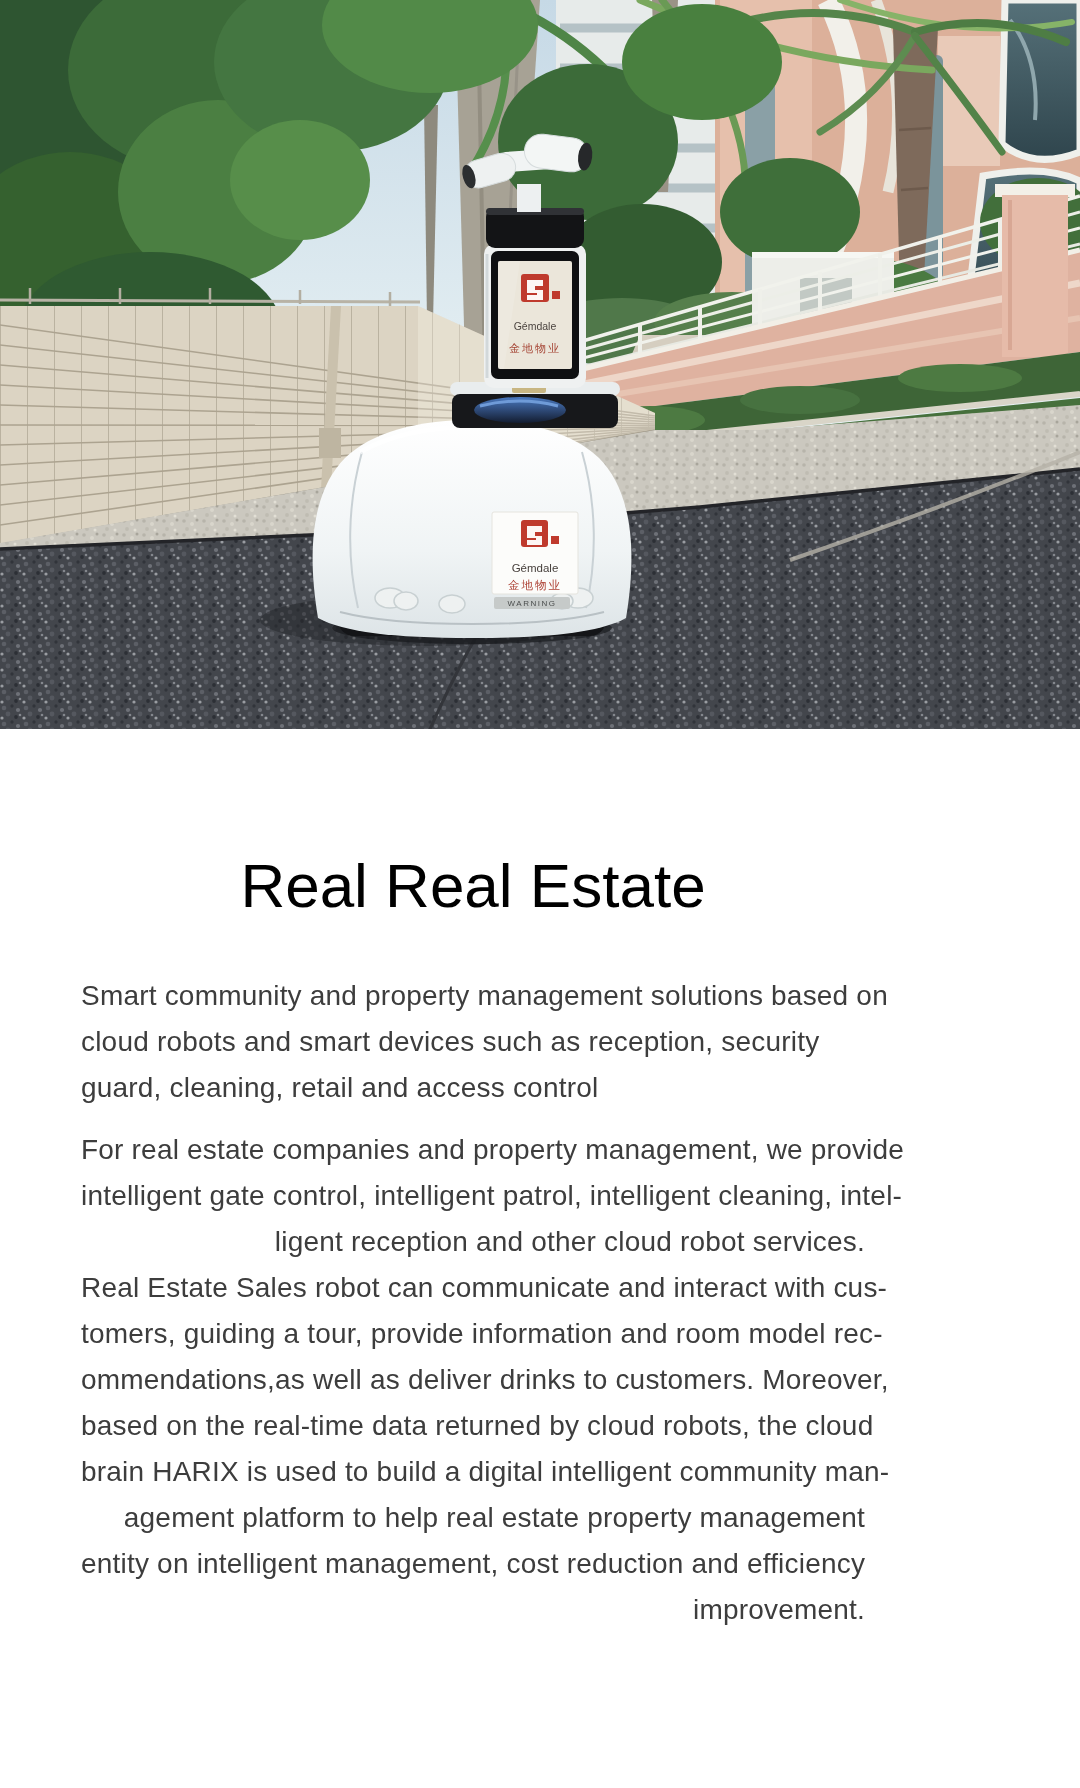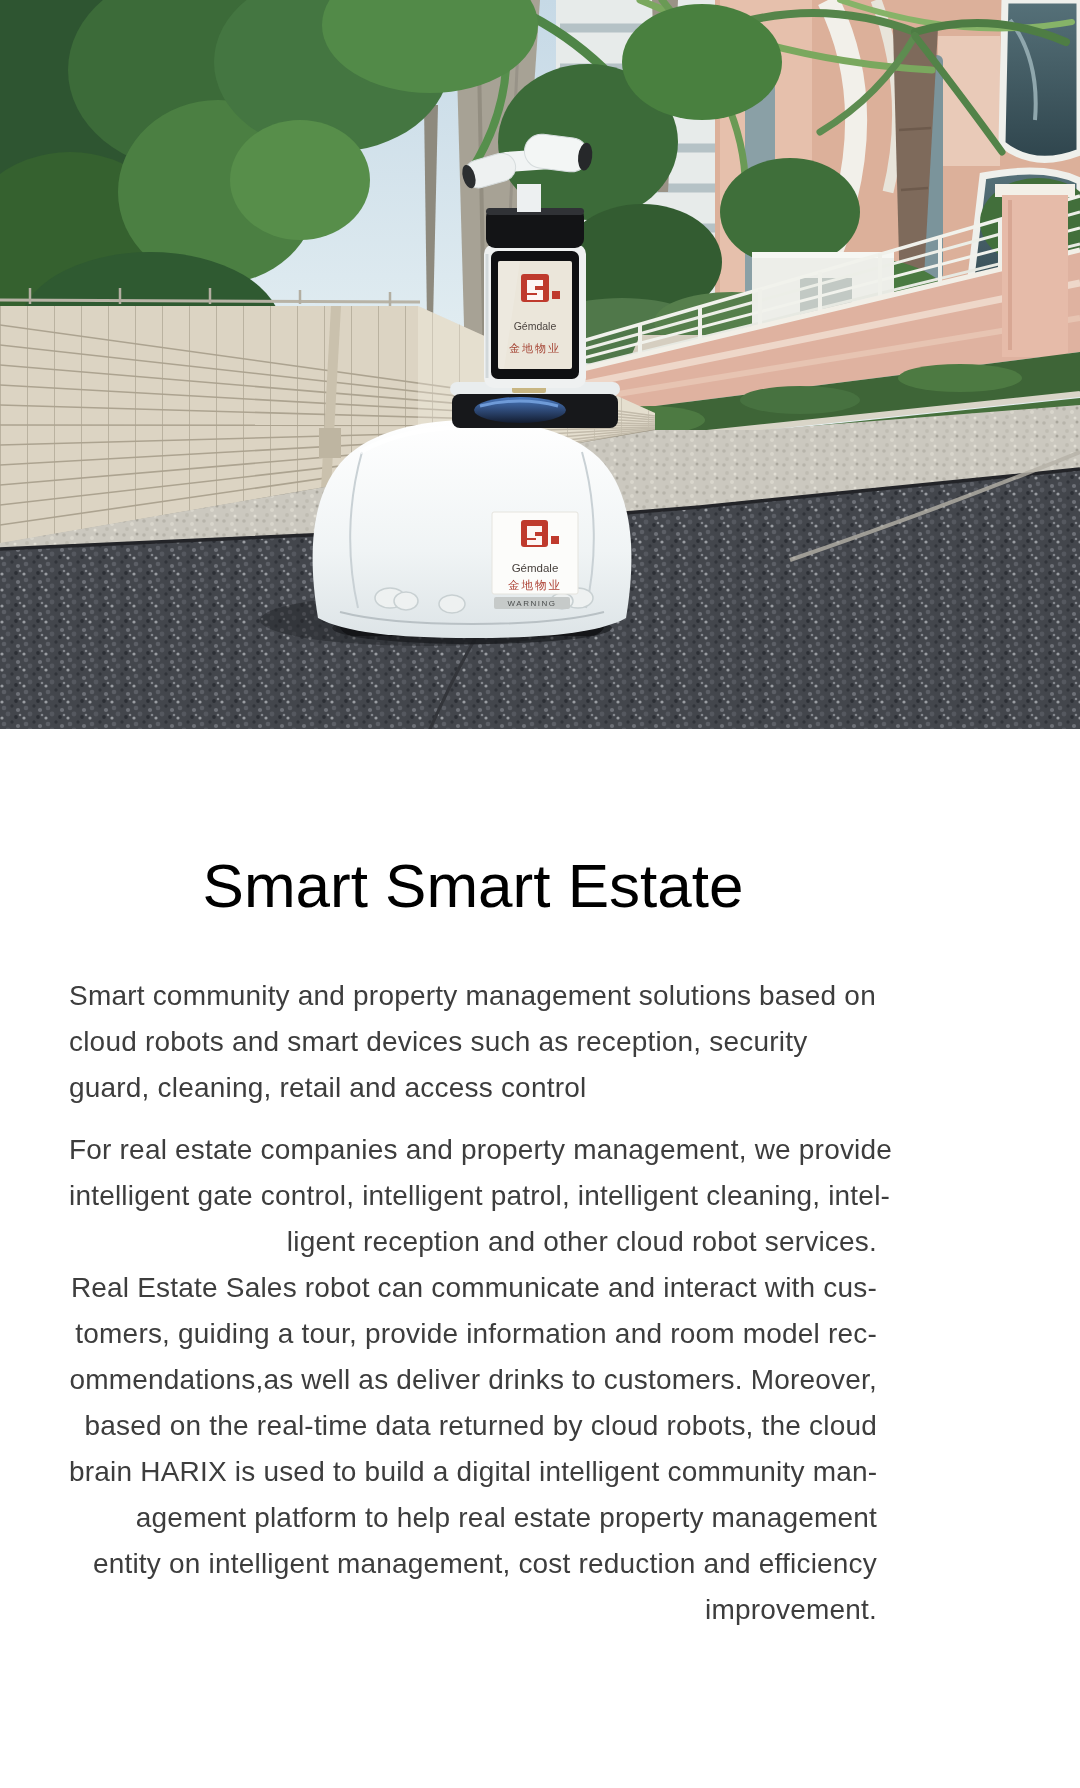--- a/index.html
+++ b/index.html
@@ -2,21 +2,21 @@
 <html><head>
 <meta charset="utf-8">
 <style>
   html,body{margin:0;padding:0;background:#fff;}
   .page{width:1080px;height:1788px;overflow:hidden;background:#ffffff;position:relative;
         font-family:"Liberation Sans","DejaVu Sans",sans-serif;}
   figure.hero{margin:0;width:1080px;height:729px;overflow:hidden;display:block;}
   .content{width:816px;margin:0 0 0 65px;}
   h1.title{margin:124px 0 0 0;font-size:62px;line-height:66px;font-weight:400;
            color:#000000;text-align:center;letter-spacing:0;}
-  p.para{margin:4px;color:#3d3d3d;font-size:28px;line-height:46px;white-space:pre;
+  p.para{margin:16px;color:#3d3d3d;font-size:28px;line-height:46px;white-space:pre;
          letter-spacing:0.2px;}
   p.intro{margin-top:54px;}
   p.bodytext{margin-top:16px;text-align:right;}
   svg text{font-family:"Liberation Sans","DejaVu Sans",sans-serif;}
 </style>
 </head>
 <body>
 
 <div class="page">
 
@@ -275,21 +275,21 @@
           <g transform="rotate(7 556 156)">
             <rect x="524" y="136" width="64" height="34" rx="17" fill="#f3f6f5" stroke="#d6dcdd"></rect>
             <ellipse cx="585" cy="153" rx="7" ry="14" fill="#26282a"></ellipse>
           </g>
         </g>
       </g>
     </svg>
   </figure>
 
   <main class="content">
-    <h1 class="title">Smart Smart Estate</h1>
+    <h1 class="title">Real Real Estate</h1>
     <p class="para intro">Smart community and property management solutions based on
 cloud robots and smart devices such as reception, security
 guard, cleaning, retail and access control</p>
     <p class="para bodytext">For real estate companies and property management, we provide
 intelligent gate control, intelligent patrol, intelligent cleaning, intel-
 ligent reception and other cloud robot services.
 Real Estate Sales robot can communicate and interact with cus-
 tomers, guiding a tour, provide information and room model rec-
 ommendations,as well as deliver drinks to customers. Moreover,
 based on the real-time data returned by cloud robots, the cloud

